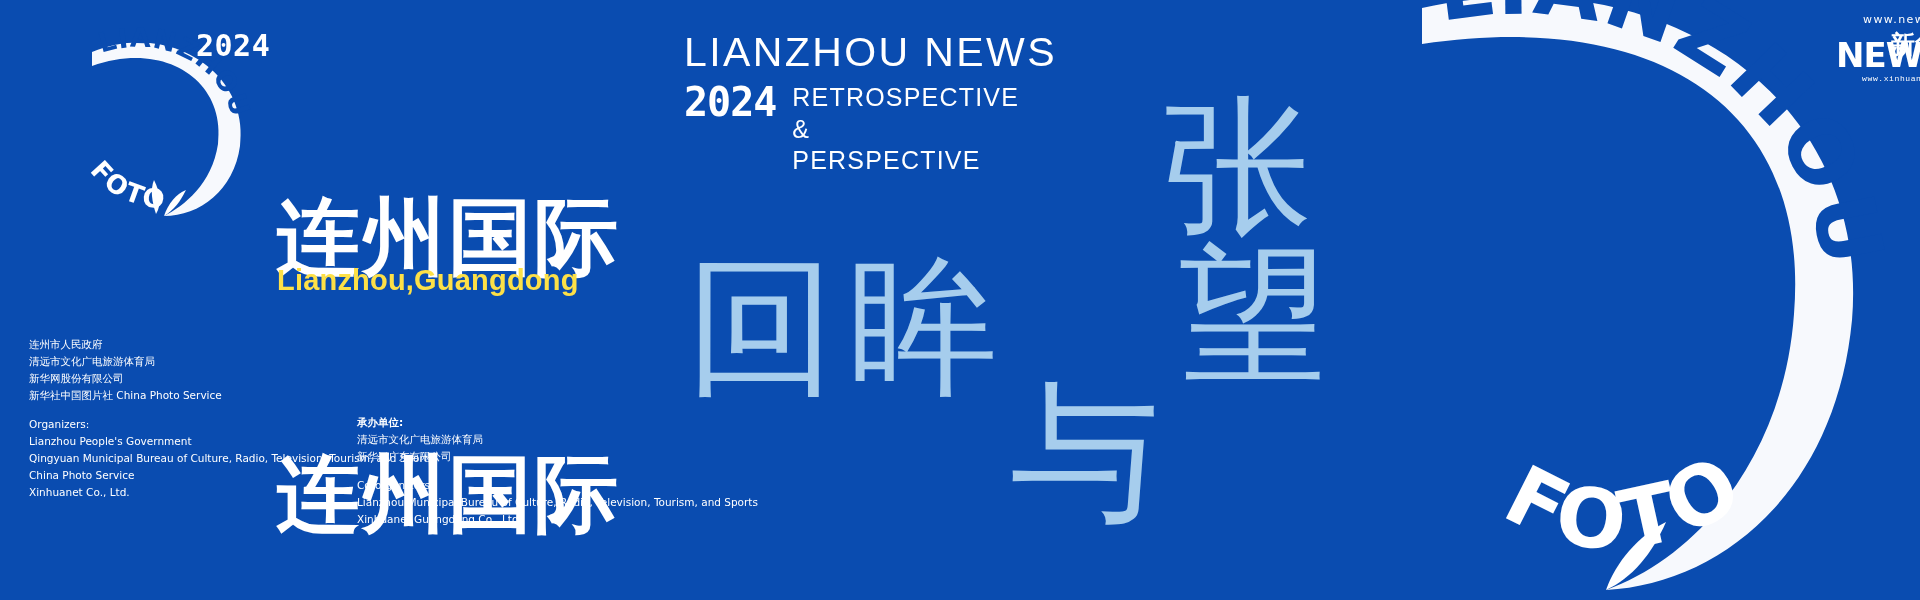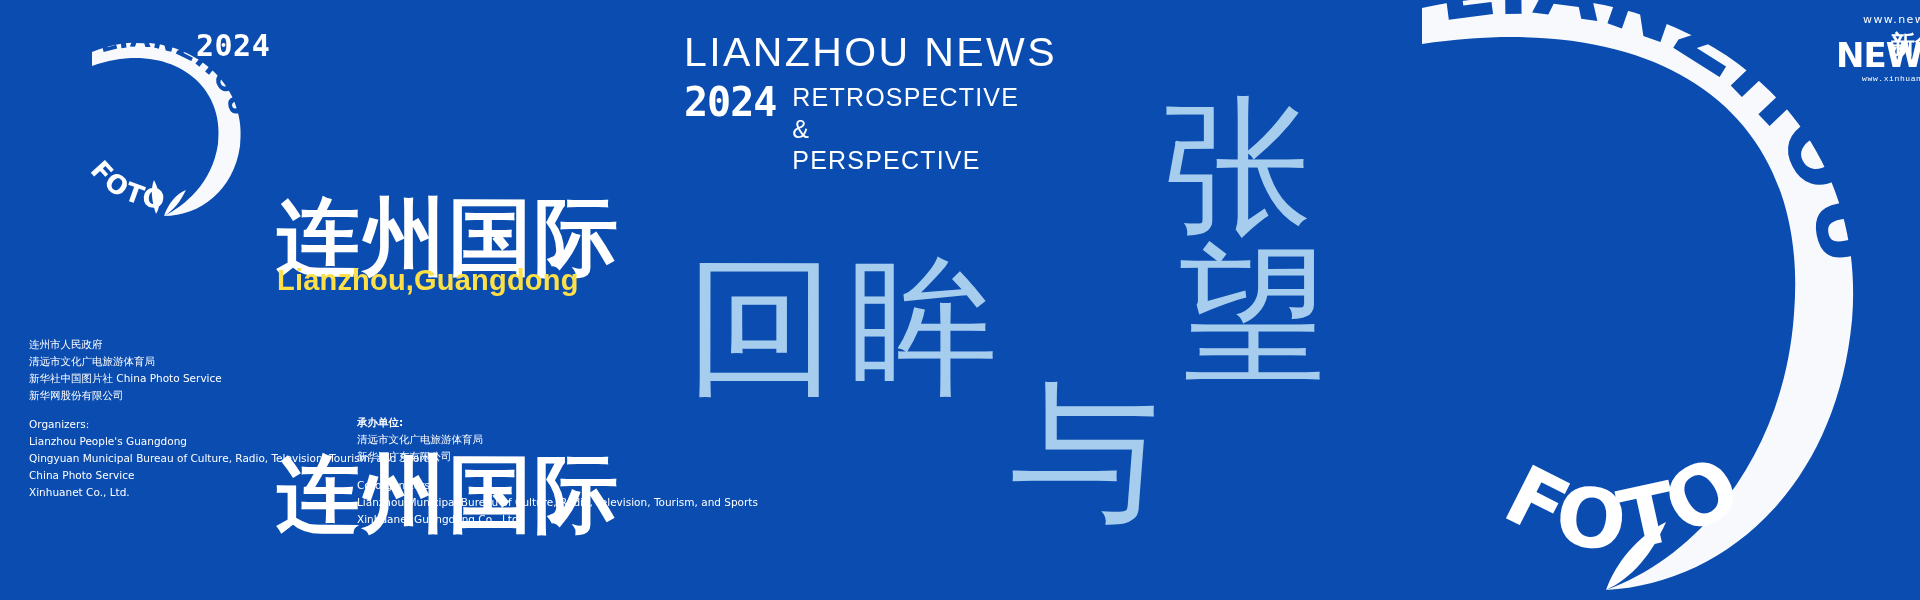--- a/index.html
+++ b/index.html
@@ -177,26 +177,26 @@
     </div>
     <div class="xh-url-bot">www.xinhuanet.com</div>
   </div>
 
   <div class="credits">
 
     <div class="credit-col col-left">
       <div class="blk">
         <div class="ln">连州市人民政府</div>
         <div class="ln">清远市文化广电旅游体育局</div>
+        <div class="ln">新华网股份有限公司</div>
         <div class="ln">新华社中国图片社  China Photo Service</div>
-        <div class="ln">新华网股份有限公司</div>
       </div>
       <div class="blk">
         <div class="ln">Organizers:</div>
-        <div class="ln">Lianzhou People's Guangdong</div>
+        <div class="ln">Lianzhou People's Government</div>
         <div class="ln">Qingyuan Municipal Bureau of Culture, Radio, Television, Tourism, and Sports</div>
         <div class="ln">China Photo Service</div>
         <div class="ln">Xinhuanet Co., Ltd.</div>
       </div>
     </div>
 
     <div class="credit-col col-mid">
       <div class="blk">
         <div class="ln bold">承办单位:</div>
         <div class="ln">清远市文化广电旅游体育局</div>

